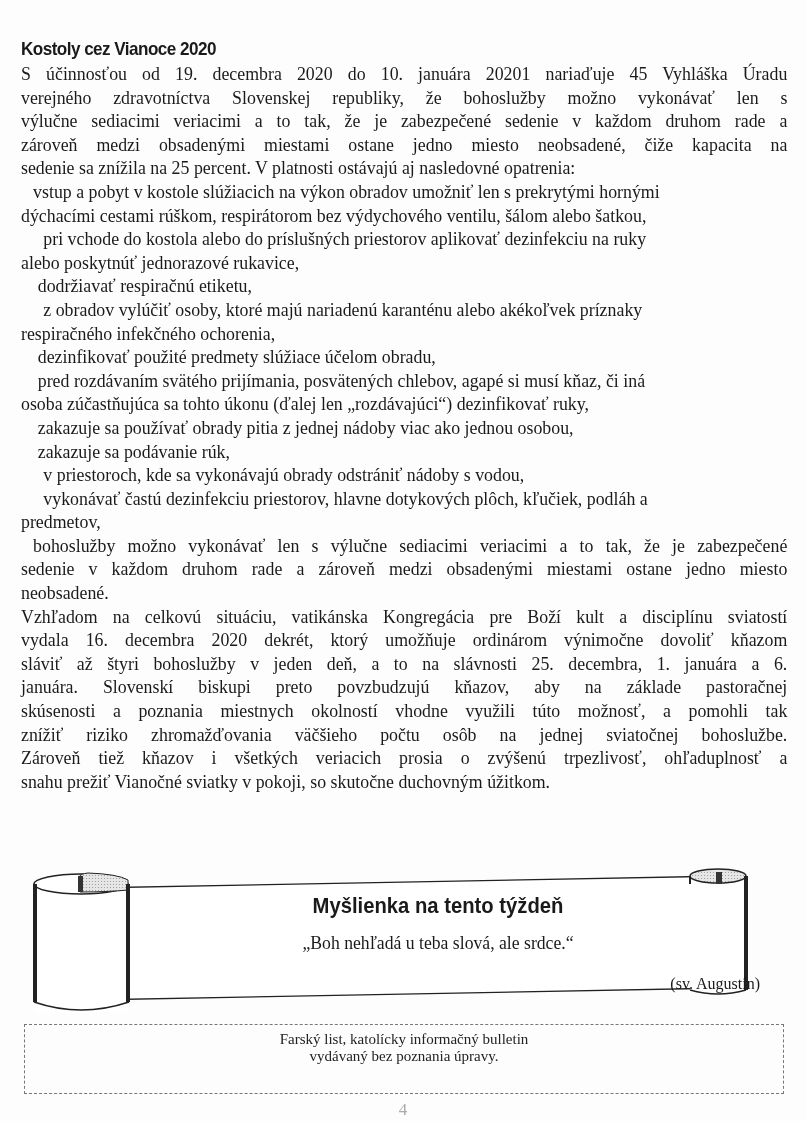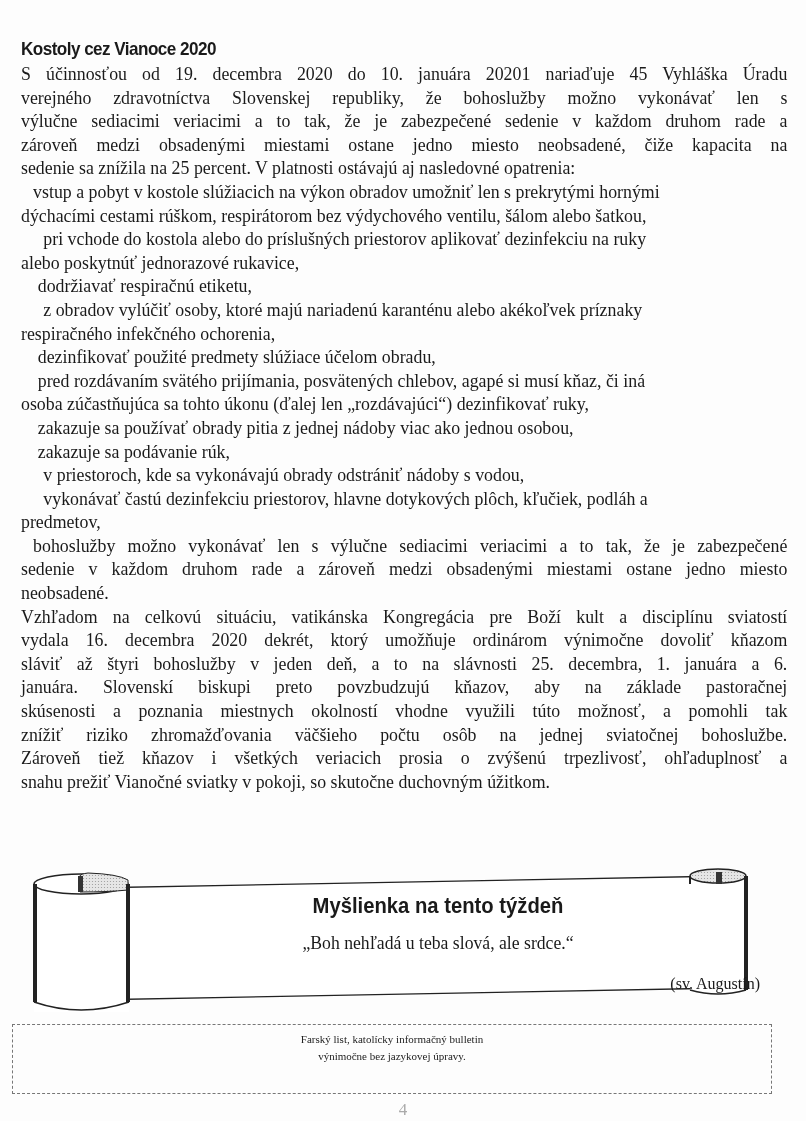--- a/index.html
+++ b/index.html
@@ -33,23 +33,23 @@
   }
   .scroll-quote {
     position: absolute; left: 120px; width: 580px; top: 70px; text-align: center;
     font-size: 19px; transform: scaleX(0.93);
   }
   .scroll-author {
     position: absolute; right: 28px; top: 113px; font-size: 16px;
   }
 
   .footer-box {
-    position: absolute; left: 12px; top: 1024px; width: 760px; height: 70px;
+    position: absolute; left: 24px; top: 1024px; width: 760px; height: 70px;
     border: 1px dashed #777; box-sizing: border-box;
-    text-align: center; font-size: 11px; line-height: 17px; padding-top: 6px;
+    text-align: center; font-size: 15px; line-height: 17px; padding-top: 6px;
     color: #222;
   }
   .footer-box span { display: block; }
   .page-number {
     position: absolute; left: 0; width: 806px; top: 1100px; text-align: center;
     font-size: 17px; color: #aaa;
   }
 </style>
 </head>
 <body>
@@ -123,16 +123,16 @@
       <path d="M6 140 Q53 156 101 140" fill="none" stroke="#222" stroke-width="1.5"></path>
     </g>
   </svg>
   <div class="scroll-title">Myšlienka na tento týždeň</div>
   <div class="scroll-quote">„Boh nehľadá u teba slová, ale srdce.“</div>
   <div class="scroll-author">(sv. Augustín)</div>
 </div>
 
 <div class="footer-box">
   <span>Farský list, katolícky informačný bulletin</span>
-  <span>výnimočne bez jazykovej úpravy.</span>
+  <span>vydávaný bez poznania úpravy.</span>
 </div>
 
 <div class="page-number">4</div>
 
 </body></html>

